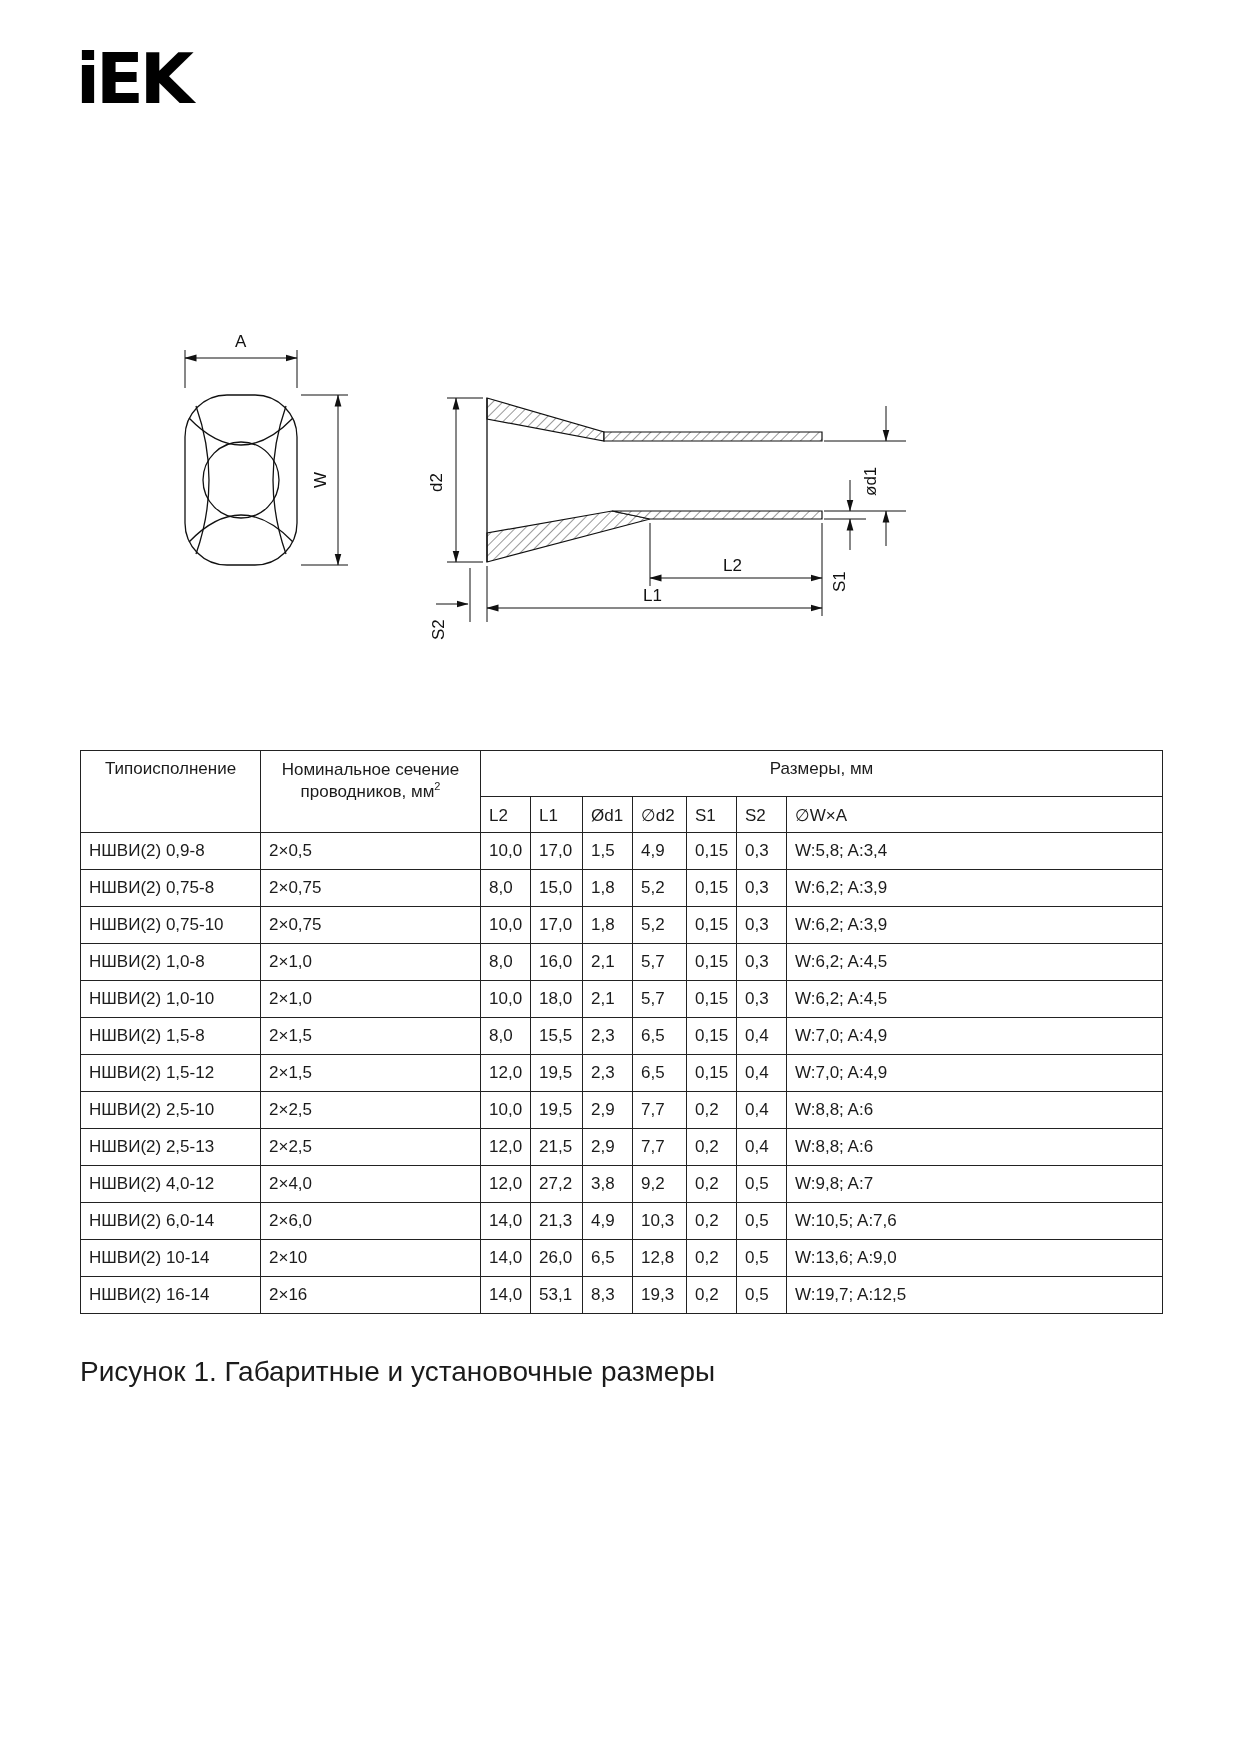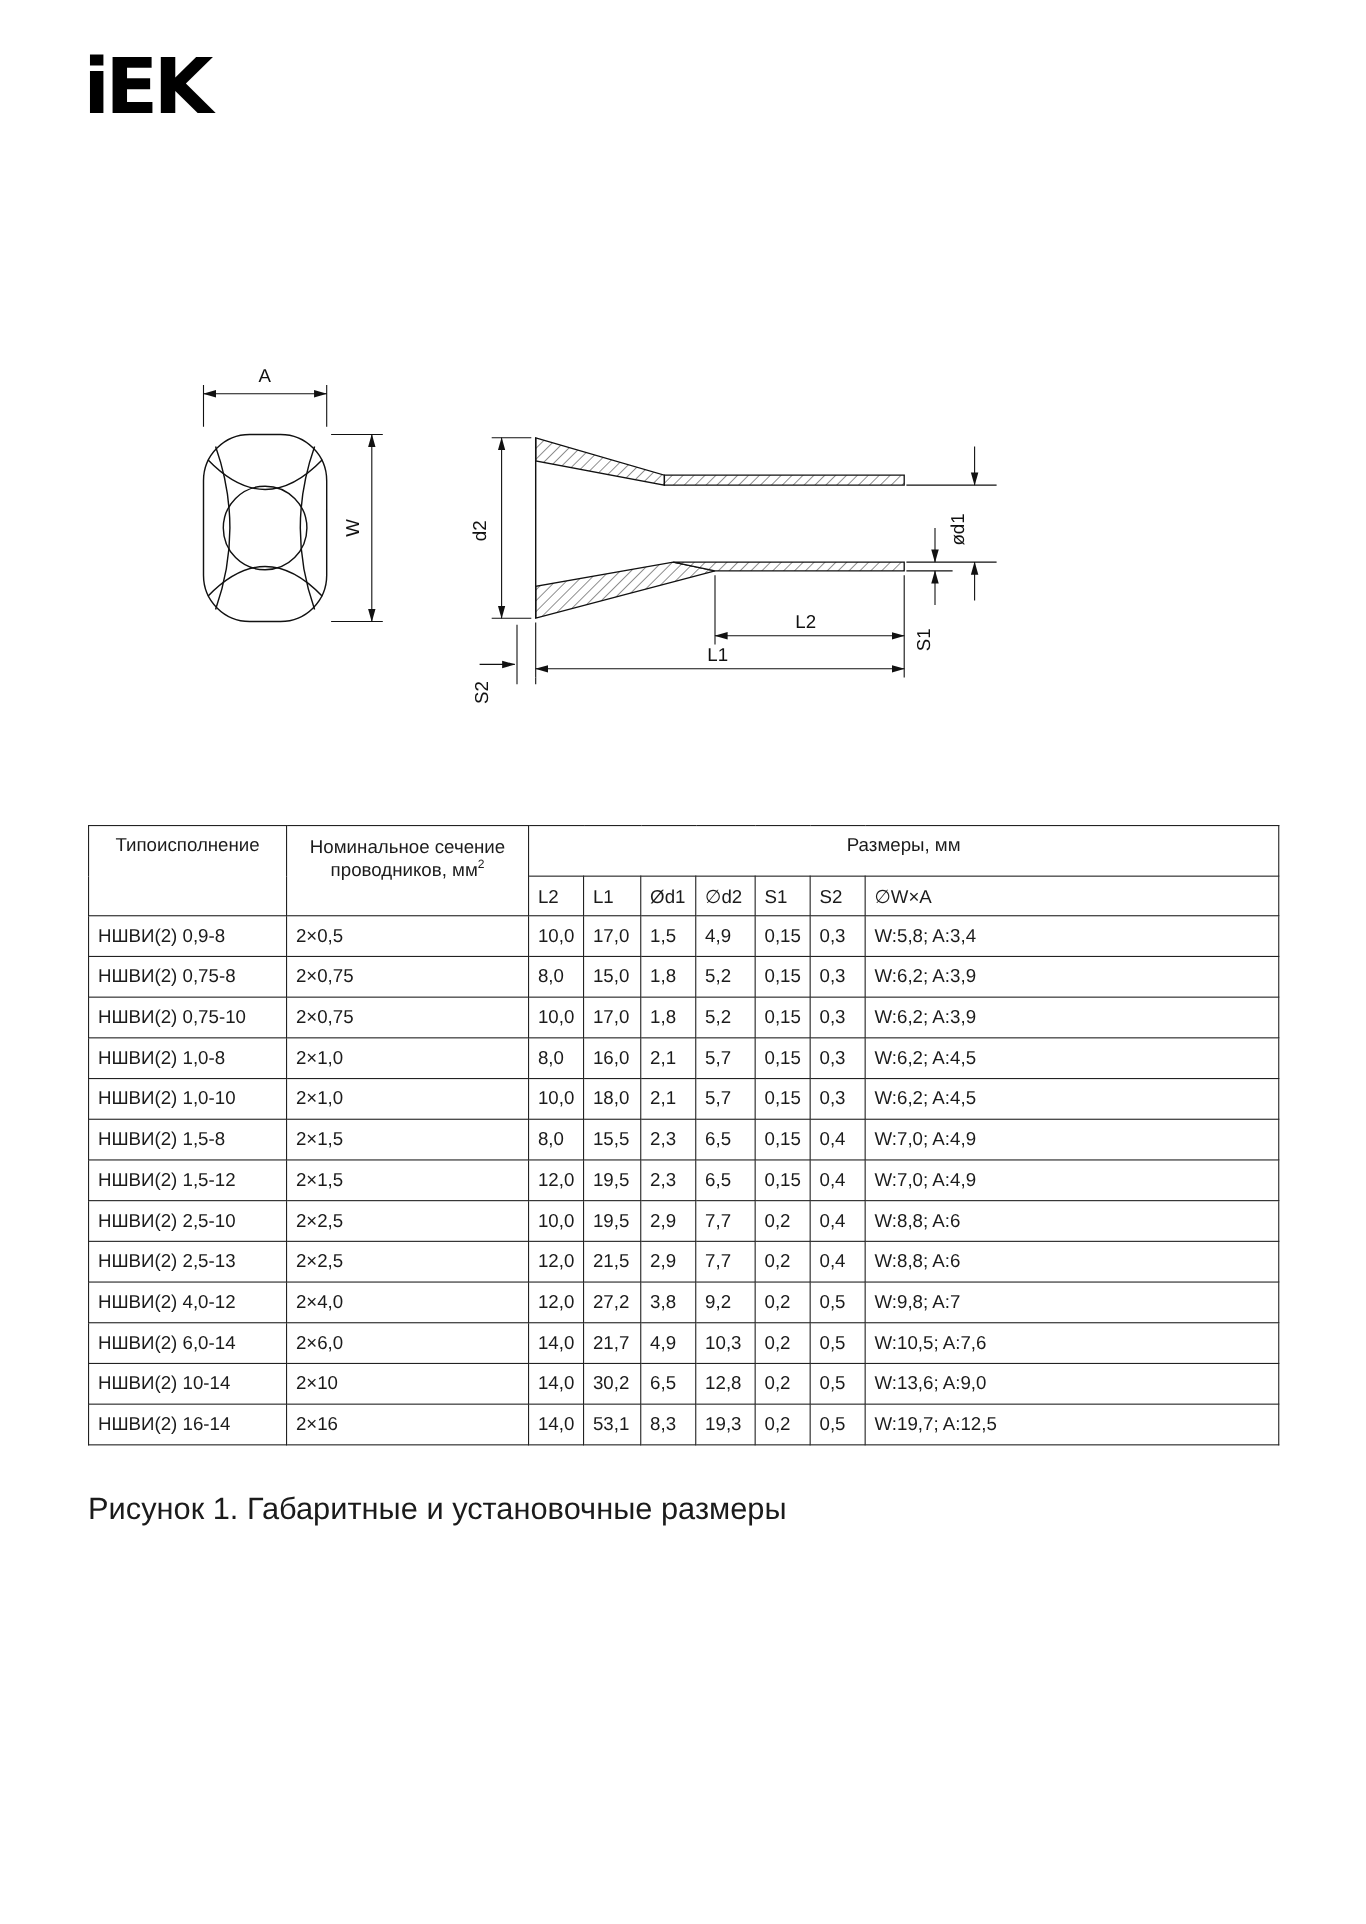--- a/index.html
+++ b/index.html
@@ -274,32 +274,32 @@
           <td>3,8</td>
           <td>9,2</td>
           <td>0,2</td>
           <td>0,5</td>
           <td>W:9,8; A:7</td>
         </tr>
         <tr>
           <td>НШВИ(2) 6,0-14</td>
           <td>2×6,0</td>
           <td>14,0</td>
-          <td>21,7</td>
+          <td>21,3</td>
           <td>4,9</td>
           <td>10,3</td>
           <td>0,2</td>
           <td>0,5</td>
           <td>W:10,5; A:7,6</td>
         </tr>
         <tr>
           <td>НШВИ(2) 10-14</td>
           <td>2×10</td>
           <td>14,0</td>
-          <td>30,2</td>
+          <td>26,0</td>
           <td>6,5</td>
           <td>12,8</td>
           <td>0,2</td>
           <td>0,5</td>
           <td>W:13,6; A:9,0</td>
         </tr>
         <tr>
           <td>НШВИ(2) 16-14</td>
           <td>2×16</td>
           <td>14,0</td>

